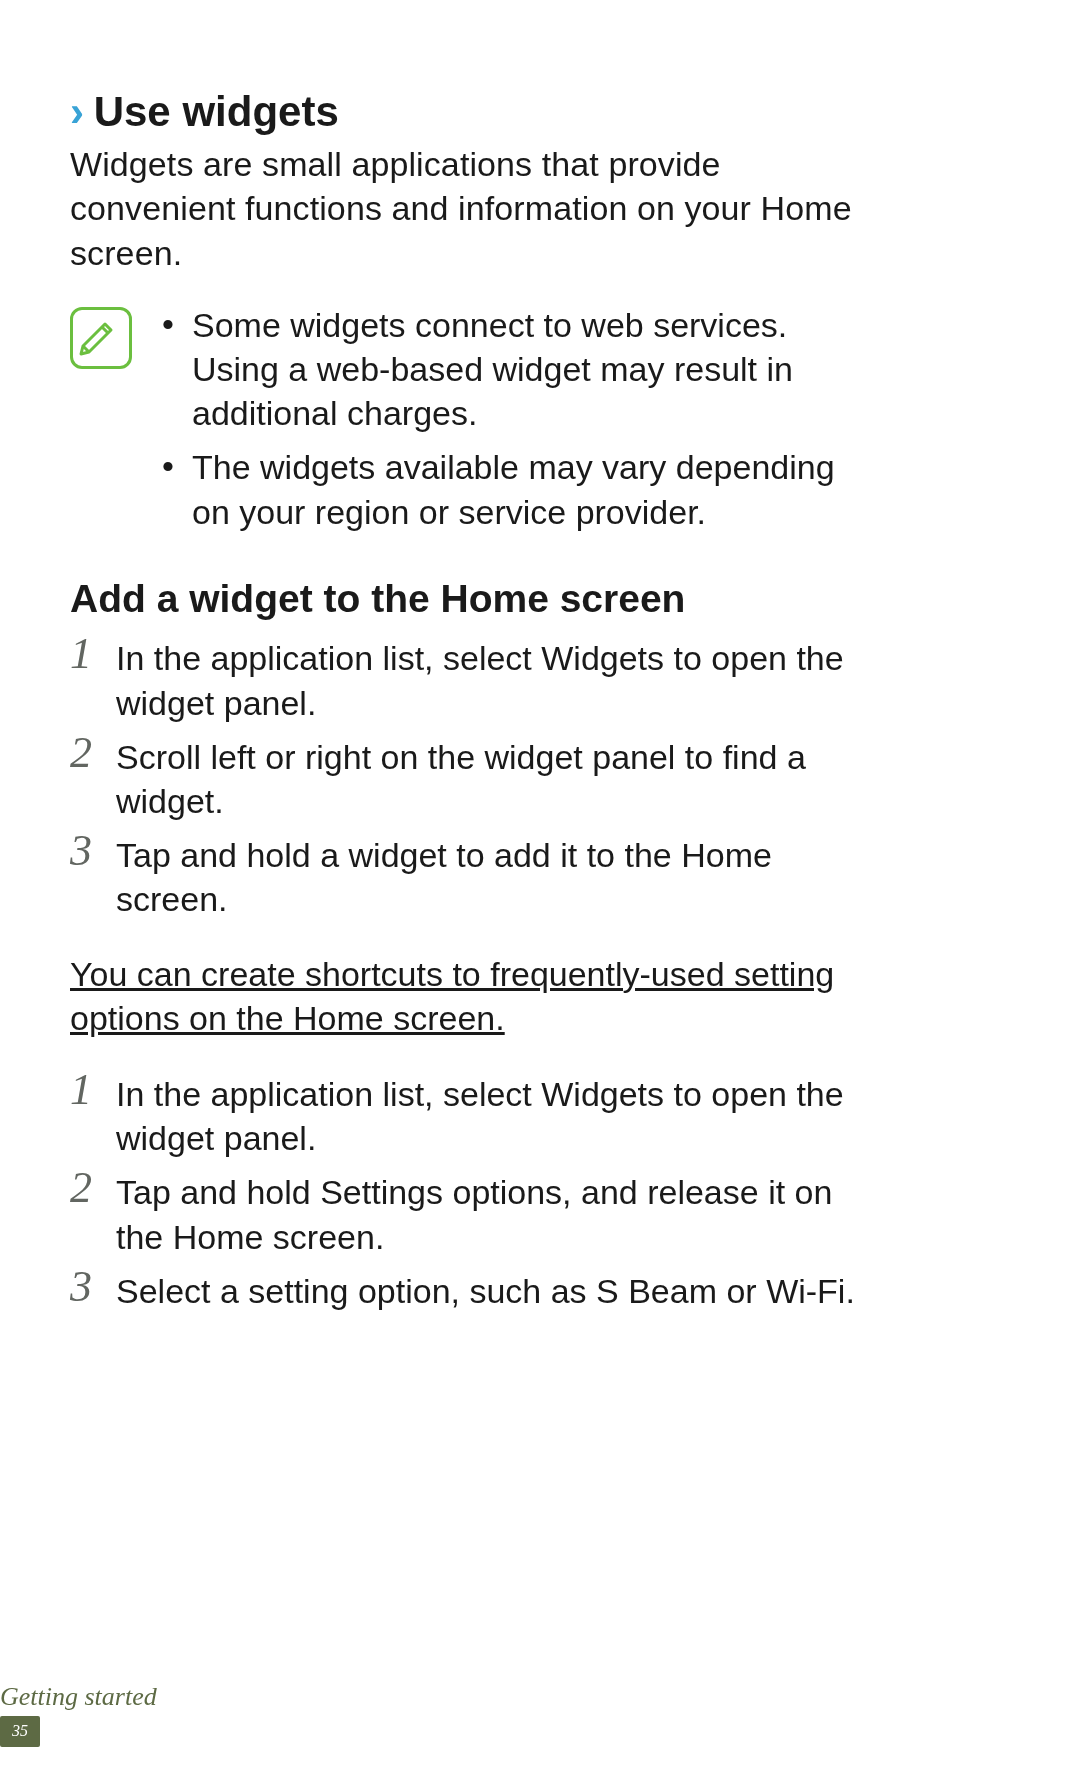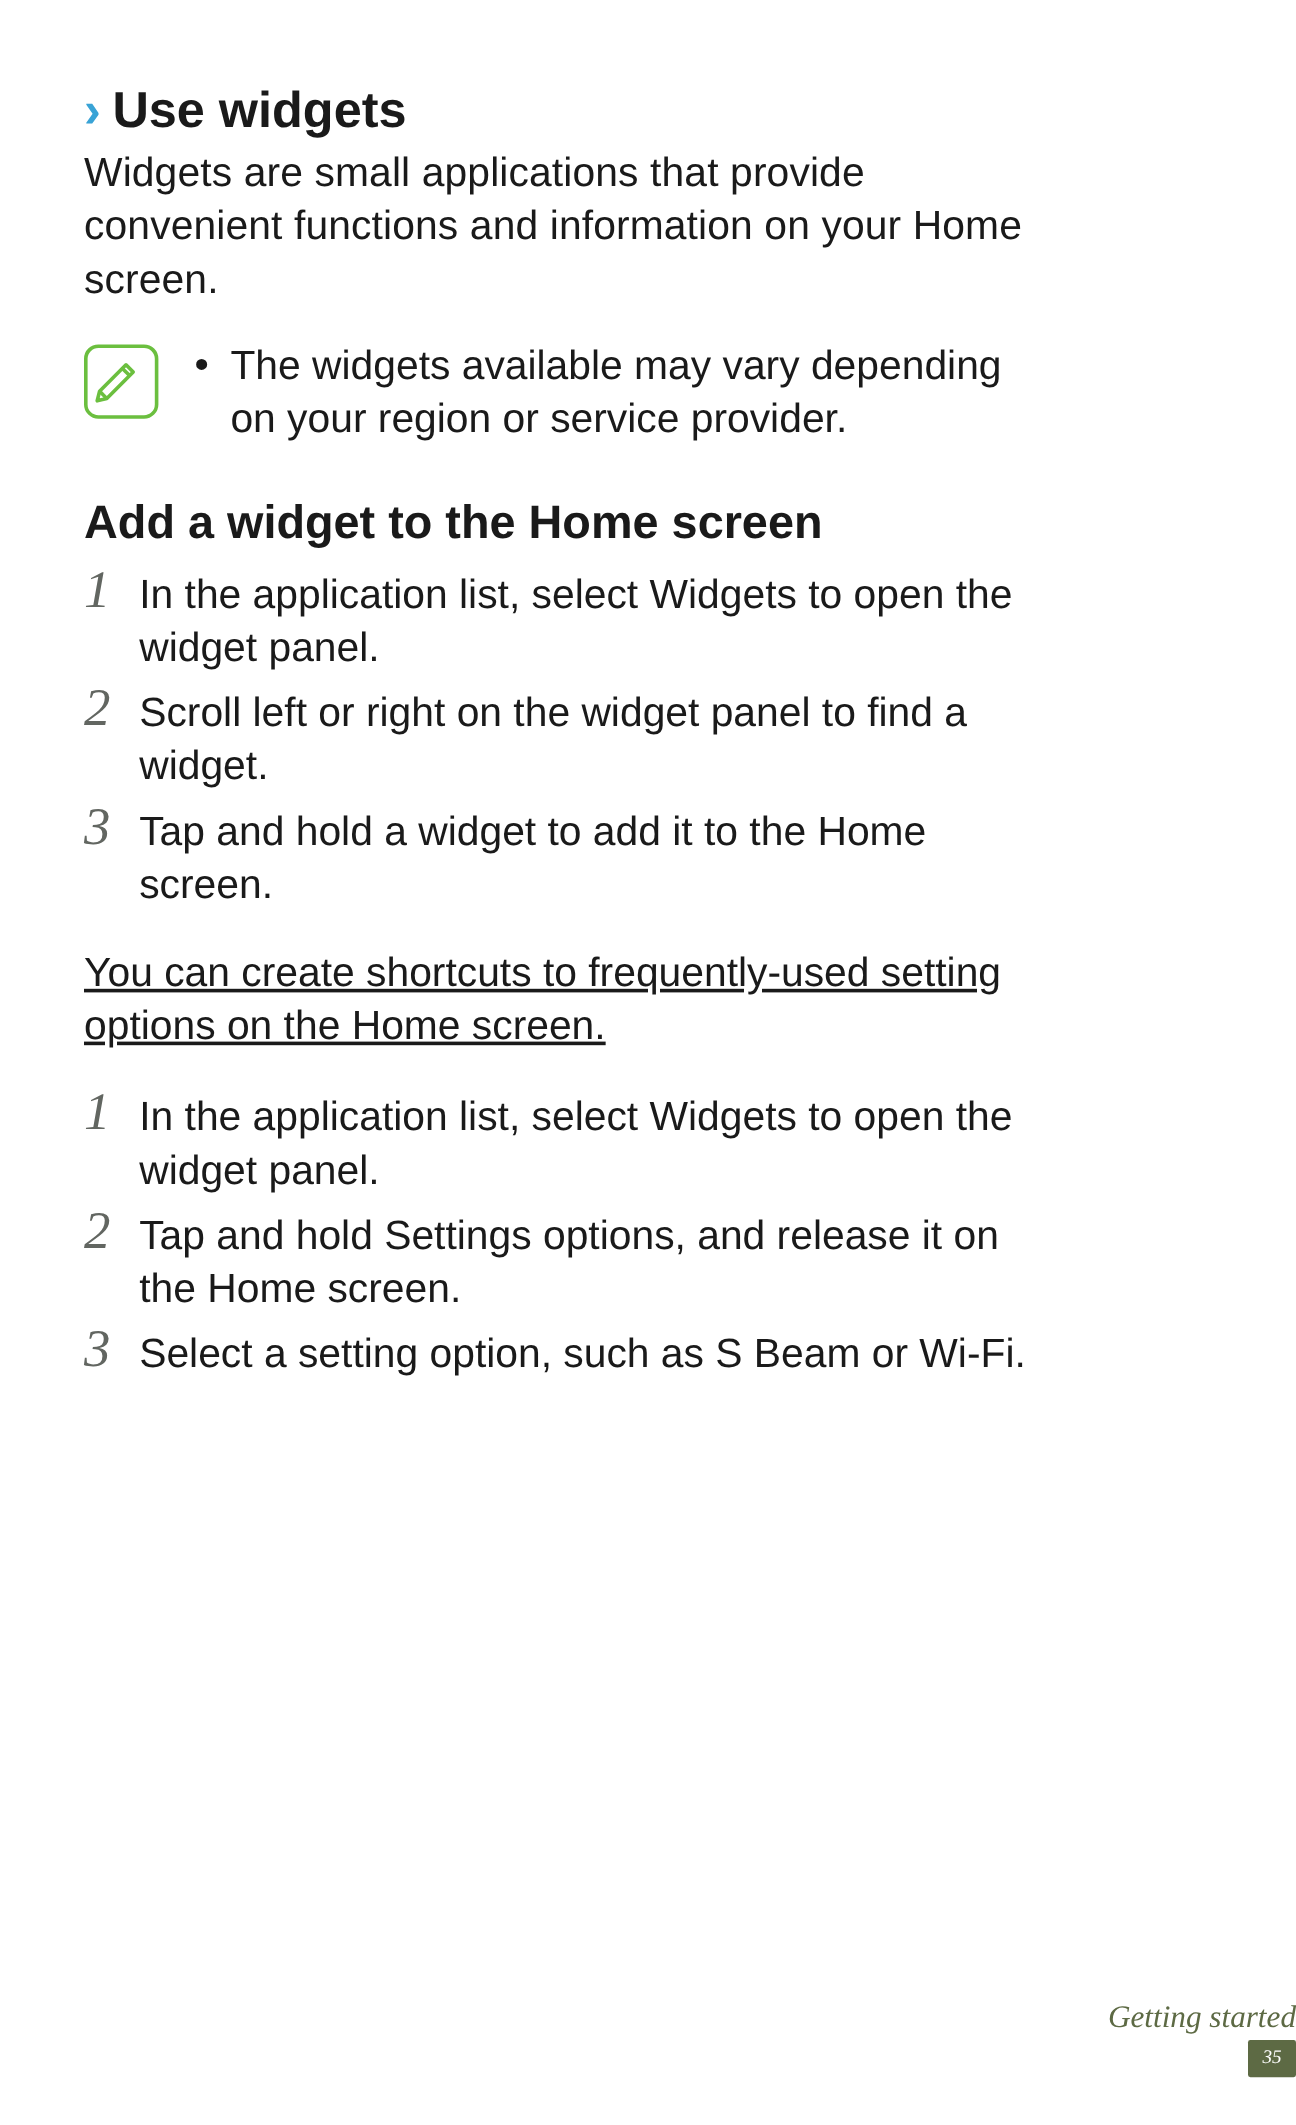--- a/index.html
+++ b/index.html
@@ -6,21 +6,21 @@
   body{
     width:1080px;
     height:1771px;
     background:#ffffff;
     font-family:"Segoe UI",Arial,Helvetica,sans-serif;
     color:#1a1a1a;
     position:relative;
     -webkit-font-smoothing:antialiased;
   }
   .page{
-    padding:68px 70px 0 70px;
+    padding:88px 70px 0 70px;
     width:940px;
     box-sizing:border-box;
   }
   .section-heading{
     font-size:42px;
     font-weight:700;
     line-height:1.15;
     margin:0 0 6px 0;
   }
   .section-heading .chevron{
@@ -103,24 +103,24 @@
   }
   .num-text b{font-weight:400;}
   .sub-intro{
     font-size:34px;
     line-height:1.3;
     margin:0 0 28px 0;
     text-decoration:underline;
   }
   .footer{
     position:absolute;
-    bottom:40px;
+    bottom:24px;
     left:0;
     width:1080px;
-    text-align:right;
+    text-align:left;
   }
   .footer-label{
     font-style:italic;
     font-size:26px;
     color:#5d6a44;
     margin-bottom:4px;
     font-family:Georgia,"Times New Roman",serif;
   }
   .page-badge{
     display:inline-block;
@@ -148,20 +148,21 @@
 
   <div class="note-block">
     <div class="note-icon">
       <svg width="50" height="50" viewBox="0 0 50 50">
         <path d="M10 36 L32 14 L38 20 L16 42 L8 44 Z" fill="none" stroke="#6bbf3f" stroke-width="3" stroke-linejoin="round"></path>
         <line x1="29" y1="17" x2="35" y2="23" stroke="#6bbf3f" stroke-width="3"></line>
         <line x1="10" y1="36" x2="16" y2="42" stroke="#6bbf3f" stroke-width="3"></line>
       </svg>
     </div>
     <ul class="note-list">
+      <li>Some widgets connect to web services. Using a web-based widget may result in additional charges.</li>
       <li>The widgets available may vary depending on your region or service provider.</li>
     </ul>
   </div>
 
   <h3 class="sub-heading">Add a widget to the Home screen</h3>
   <ol class="num-list">
     <li>
       <span class="num">1</span>
       <span class="num-text"><span>In the application list, select </span><b>Widgets</b><span> to open the widget panel.</span></span>
     </li>

